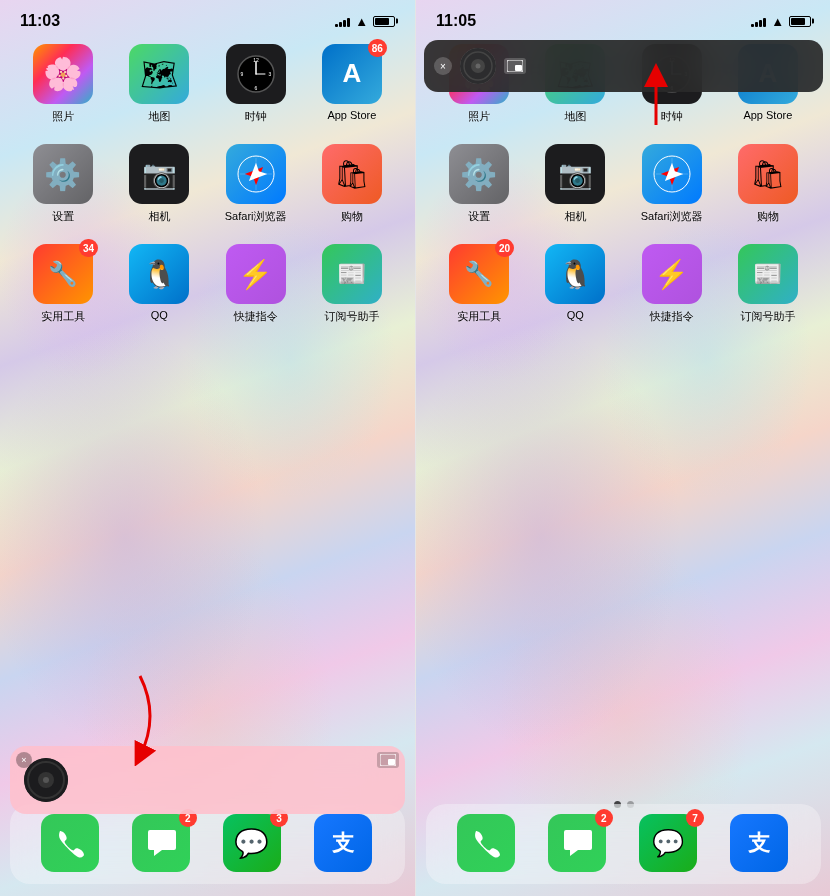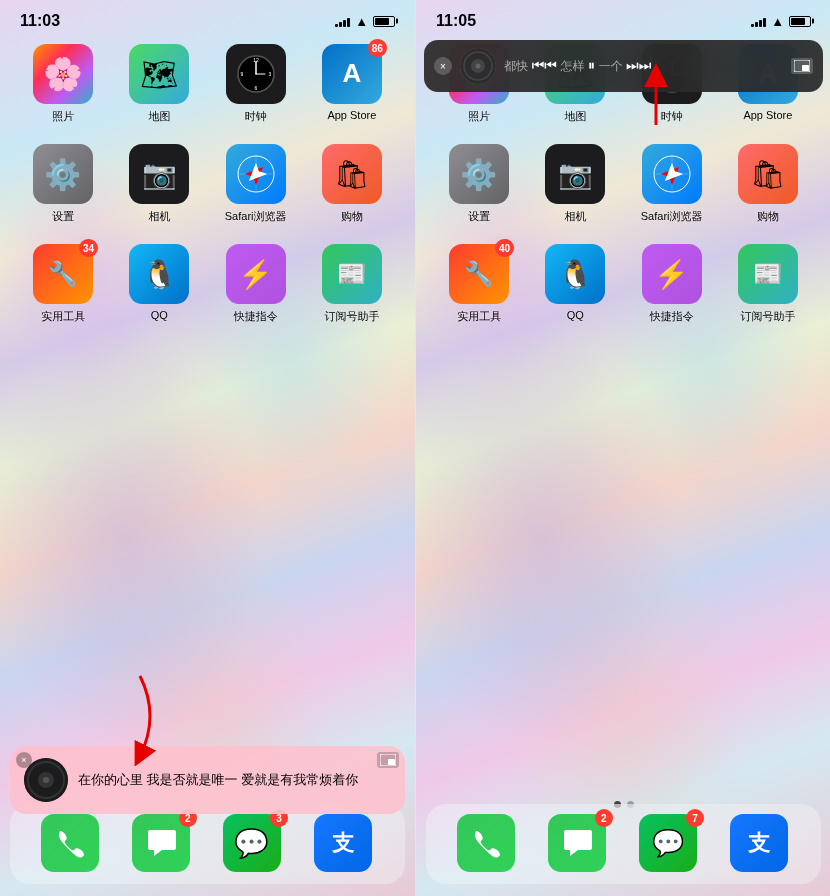--- a/index.html
+++ b/index.html
@@ -528,21 +528,20 @@
   <div class="now-playing-widget">
     <div class="widget-close">×</div>
     <div class="widget-album-art">
       <svg width="44" height="44" viewBox="0 0 44 44">
         <circle cx="22" cy="22" r="22" fill="#1c1c1e"></circle>
         <circle cx="22" cy="22" r="8" fill="#333"></circle>
         <circle cx="22" cy="22" r="3" fill="#555"></circle>
         <circle cx="22" cy="22" r="18" fill="none" stroke="#333" stroke-width="2"></circle>
       </svg>
     </div>
-    <div class="widget-text">在你的心里  我是否就是唯一  爱就是有我常烦着你</div>
     <div class="widget-pip">
       <svg width="16" height="12" viewBox="0 0 16 12">
         <rect x="0" y="0" width="16" height="12" rx="2" fill="none" stroke="white" stroke-width="1"></rect>
         <rect x="8" y="5" width="7" height="6" rx="1" fill="white"></rect>
       </svg>
     </div>
   </div>
 
   <div class="dock">
     <div class="app-item">
@@ -602,28 +601,20 @@
   <div class="now-playing-bar">
     <div class="bar-close">×</div>
     <div class="bar-album-art">
       <svg width="36" height="36" viewBox="0 0 36 36">
         <circle cx="18" cy="18" r="18" fill="#2c2c2e"></circle>
         <circle cx="18" cy="18" r="7" fill="#444"></circle>
         <circle cx="18" cy="18" r="2.5" fill="#666"></circle>
         <circle cx="18" cy="18" r="14" fill="none" stroke="#444" stroke-width="1.5"></circle>
       </svg>
     </div>
-    <div class="bar-text">
-      <span style="color:#aaa; font-size:12px;">都快</span>
-      <span style="color:white; font-size:14px;">⏮⏮</span>
-      <span style="color:#aaa; font-size:12px;"> 怎样</span>
-      <span style="color:white; font-size:14px;">⏸</span>
-      <span style="color:#aaa; font-size:12px;">一个 </span>
-      <span style="color:white; font-size:14px;">⏭⏭</span>
-    </div>
     <div class="bar-pip">
       <svg width="16" height="12" viewBox="0 0 16 12">
         <rect x="0" y="0" width="16" height="12" rx="2" fill="none" stroke="white" stroke-width="1"></rect>
         <rect x="8" y="5" width="7" height="6" rx="1" fill="white"></rect>
       </svg>
     </div>
   </div>
 
   <svg class="arrow-svg" style="left:200px; top:55px; width:80px; height:80px;" viewBox="0 0 80 80">
     <defs>
@@ -710,21 +701,21 @@
     <div class="app-item">
       <div class="app-icon-wrapper">
         <div class="app-icon" style="background:linear-gradient(135deg,#ff6b6b,#ee5a24);font-size:28px;">🛍</div>
       </div>
       <span class="app-label">购物</span>
     </div>
 
     <div class="app-item">
       <div class="app-icon-wrapper">
         <div class="app-icon icon-tools" style="font-size:24px;">🔧</div>
-        <div class="badge">40</div>
+        <div class="badge">20</div>
       </div>
       <span class="app-label">实用工具</span>
     </div>
 
     <div class="app-item">
       <div class="app-icon-wrapper">
         <div class="app-icon icon-qq" style="font-size:28px;">🐧</div>
       </div>
       <span class="app-label">QQ</span>
     </div>

